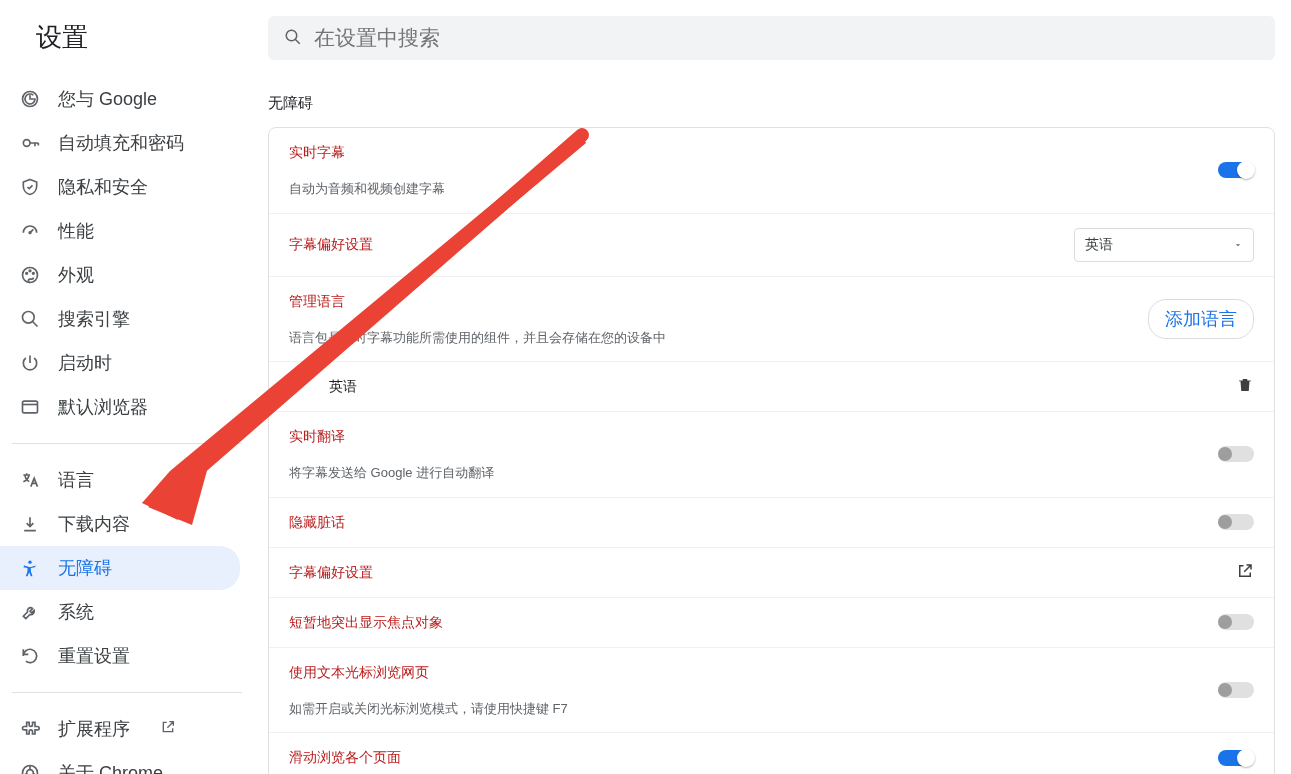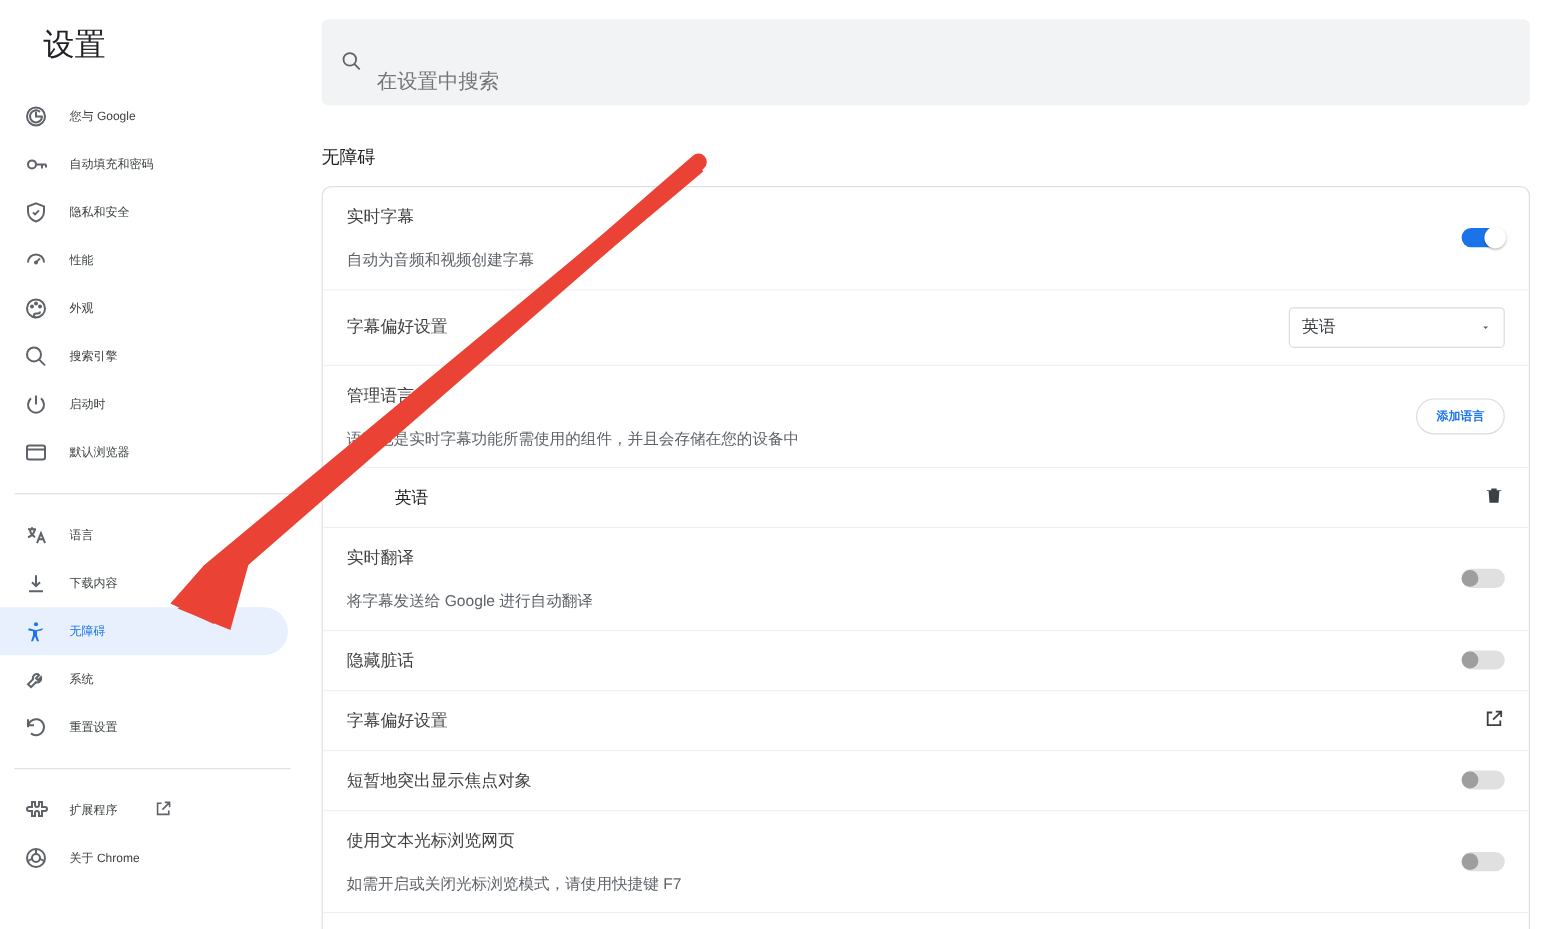--- a/index.html
+++ b/index.html
@@ -30,21 +30,21 @@
   font-weight: 400;
   color: #202124;
 }
 .sidebar-items { padding: 6px 0; }
 .sidebar-item {
   display: flex;
   align-items: center;
   gap: 18px;
   padding: 10px 20px;
   cursor: pointer;
-  font-size: 10px;
+  font-size: 18px;
   color: #3c4043;
   border-radius: 0 20px 20px 0;
   margin-right: 20px;
 }
 .sidebar-item.selected {
   background: #e8f0fe;
   color: #1a73e8;
 }
 .sidebar-item .icon {
   width: 20px;
@@ -79,26 +79,25 @@
   border-radius: 6px;
   display: flex;
   align-items: center;
   padding: 10px 16px;
   gap: 12px;
 }
 .search-bar svg { width: 18px; height: 18px; color: #5f6368; }
 .search-input {
   border: none;
   background: transparent;
-  font-size: 17px;
+  font-size: 21px;
   color: #5f6368;
   outline: none;
   flex: 1;
   font-family: inherit;
-  margin-top: 32px;
 }
 .section-title {
   font-size: 15px;
   color: #202124;
   padding: 14px 0 14px 8px;
   font-weight: 500;
 }
 .card {
   border: 1px solid #e0e0e0;
   border-radius: 8px;
@@ -108,21 +107,21 @@
 .setting-row {
   display: flex;
   align-items: center;
   padding: 14px 20px;
   border-bottom: 1px solid #f0f0f0;
 }
 .setting-row:last-child { border-bottom: none; }
 .setting-text { flex: 1; }
 .setting-title {
   font-size: 14px;
-  color: #404040;
+  color: #b91c1c;
   line-height: 1.5;
 }
 .setting-sub {
   font-size: 13px;
   color: #5f6368;
   margin-top: 16px;
   line-height: 1.5;
 }
 .toggle {
   width: 36px;
@@ -156,24 +155,23 @@
   font-size: 14px;
   color: #3c4043;
   cursor: pointer;
 }
 .dropdown svg { width: 10px; height: 10px; color: #5f6368; }
 .btn-outline {
   border: 1px solid #dadce0;
   border-radius: 18px;
   padding: 7px 16px;
   color: #1a73e8;
-  font-size: 10px;
+  font-size: 18px;
   background: #fff;
   cursor: pointer;
-  font-weight: bold;
 }
 .lang-row {
   display: flex;
   align-items: center;
   padding: 14px 20px 14px 60px;
   border-bottom: 1px solid #f0f0f0;
 }
 .lang-row .lang-name { flex: 1; font-size: 14px; color: #202124; }
 .trash-icon { cursor: pointer; color: #3c4043; }
 .trash-icon svg { width: 18px; height: 18px; }

